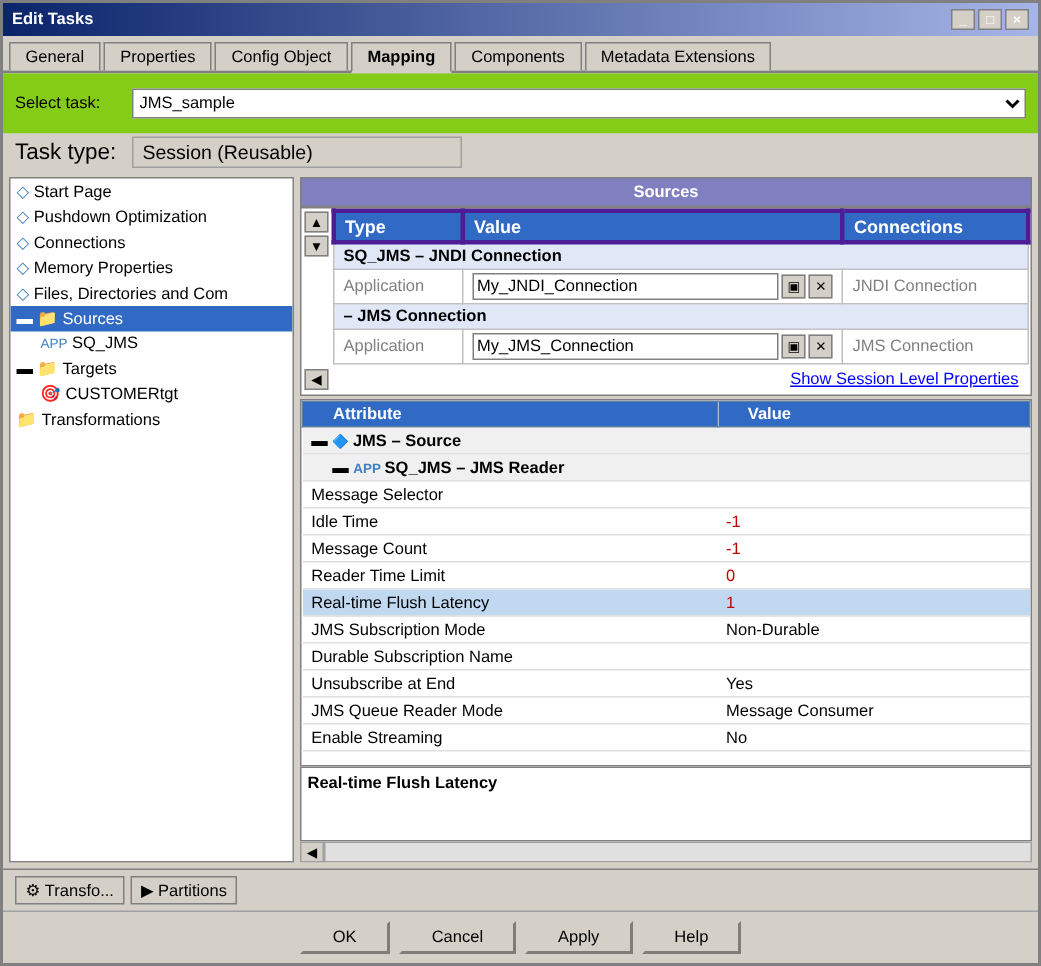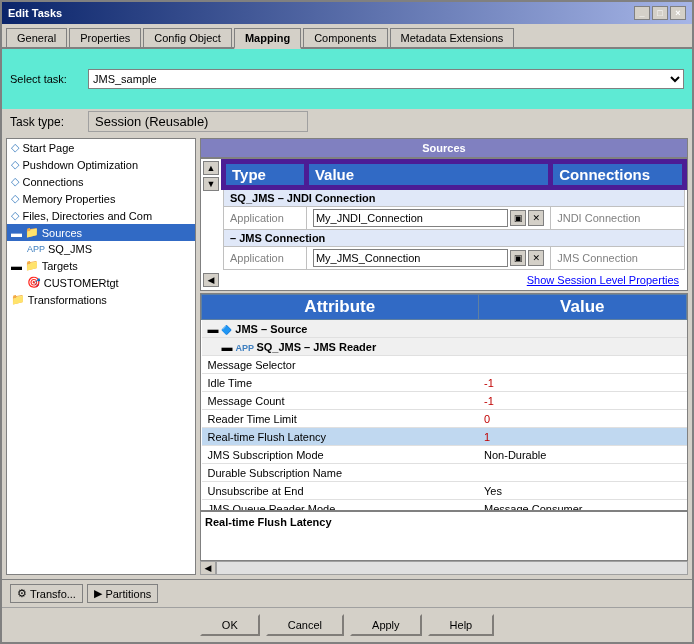--- a/index.html
+++ b/index.html
@@ -7,54 +7,54 @@
 
     .window { width: 694px; height: 644px; background: #d4d0c8; border: 2px solid #808080; display: flex; flex-direction: column; }
     .title-bar { background: linear-gradient(to right, #0a246a, #a6b5e7); color: white; padding: 3px 6px; font-weight: bold; font-size: 12px; display: flex; align-items: center; justify-content: space-between; height: 22px; }
     .title-bar-buttons { display: flex; gap: 2px; }
     .title-btn { width: 16px; height: 14px; background: #d4d0c8; border: 1px solid #808080; font-size: 9px; display: flex; align-items: center; justify-content: center; cursor: pointer; }
 
     .tab-bar { display: flex; background: #d4d0c8; padding: 4px 4px 0 4px; gap: 2px; border-bottom: 2px solid #808080; text-align: center; }
     .tab { padding: 3px 10px; background: #d4d0c8; border: 1px solid #808080; border-bottom: none; cursor: pointer; font-size: 11px; }
     .tab.active { background: #d4d0c8; font-weight: bold; border-bottom: 2px solid #d4d0c8; margin-bottom: -2px; }
 
-    .task-row { display: flex; align-items: center; padding: 20px 8px; background: #5eead4; gap: 8px; }
+    .task-row { display: flex; align-items: center; padding: 10px 8px; background: #84cc16; gap: 8px; }
     .task-row label { font-size: 11px; width: 70px; }
     .task-row select { flex: 1; height: 20px; border: 1px solid #808080; background: white; }
     .task-type-row { display: flex; align-items: center; padding: 2px 8px; background: #d4d0c8; gap: 8px; }
-    .task-type-row label { font-size: 12px; width: 70px; }
+    .task-type-row label { font-size: 15px; width: 70px; }
     .task-type-val { background: #d4d0c8; font-size: 13px; padding: 2px 6px; border: 1px solid #a0a0a0; width: 220px; }
 
     .main-area { display: flex; flex: 1; overflow: hidden; padding: 4px; gap: 4px; }
 
     .left-panel { width: 190px; min-width: 190px; background: white; border: 1px solid #808080; overflow-y: auto; overflow-x: hidden; }
     .tree-item { padding: 2px 4px; cursor: pointer; display: flex; align-items: center; gap: 3px; white-space: nowrap; }
     .tree-item.selected { background: #316ac5; color: white; }
 
     .right-panel { flex: 1; display: flex; flex-direction: column; overflow: hidden; }
 
     .sources-header { background: #8080c0; color: white; text-align: center; padding: 3px; font-weight: bold; border: 1px solid #808080; }
 
     .sources-table-area { background: white; border: 1px solid #808080; margin-bottom: 2px; }
     .scroll-arrow { background: #d4d0c8; border: 1px solid #808080; width: 16px; height: 14px; display: flex; align-items: center; justify-content: center; font-size: 9px; cursor: pointer; }
 
     .conn-table { width: 100%; border-collapse: collapse; }
-    .conn-table th { background: #316ac5; color: white; padding: 2px 6px; text-align: left; border: 5px solid #4c1d95; font-weight: bold; font-size: 15px; }
+    .conn-table th { background: #316ac5; color: white; padding: 2px 6px; text-align: left; border: 3px solid #4c1d95; font-weight: bold; font-size: 12px; }
     .conn-table td { padding: 2px 6px; border: 1px solid #c0c0c0; font-size: 11px; vertical-align: middle; }
     .conn-table tr.section-header td { background: #e0e8f8; font-weight: bold; }
     .conn-table tr.data-row td { background: white; margin-top: 16px; }
     .conn-value-cell { display: flex; align-items: center; gap: 2px; }
     .conn-value-cell input { flex: 1; height: 18px; border: 1px solid #808080; font-size: 11px; padding: 0 2px; }
     .mini-btn { width: 16px; height: 16px; background: #d4d0c8; border: 1px solid #808080; font-size: 9px; display: flex; align-items: center; justify-content: center; cursor: pointer; }
 
     .show-session-link { color: blue; text-decoration: underline; cursor: pointer; font-size: 11px; text-align: right; padding: 2px 6px; display: block; }
 
     .attr-table-area { flex: 1; overflow-y: auto; border: 1px solid #808080; background: white; }
     .attr-table { width: 100%; border-collapse: collapse; }
-    .attr-table th { background: #316ac5; color: white; padding: 2px 20px; text-align: center; border: 1px solid #6080a0; font-weight: bold; font-size: 17px; position: sticky; top: 0; }
+    .attr-table th { background: #316ac5; color: white; padding: 2px 20px; text-align: left; border: 1px solid #6080a0; font-weight: bold; font-size: 11px; position: sticky; top: 0; }
     .attr-table td { padding: 2px 6px; border-bottom: 1px solid #e0e0e0; font-size: 11px; height: 18px; }
     .attr-table tr.group-row td { background: #f0f0f0; font-weight: bold; }
     .attr-table tr.highlight td { background: #c0d8f0; }
     .attr-table tr.normal td:first-child { color: #000; }
     .attr-value { color: #c00000; }
 
     .desc-area { background: white; border: 1px solid #808080; height: 50px; padding: 4px; font-size: 11px; }
     .scroll-left { width: 16px; height: 14px; background: #d4d0c8; border: 1px solid #a0a0a0; display: flex; align-items: center; justify-content: center; cursor: pointer; font-size: 9px; }
 
     .bottom-bar { display: flex; align-items: center; padding: 4px 8px; background: #d4d0c8; gap: 4px; border-top: 1px solid #808080; }

